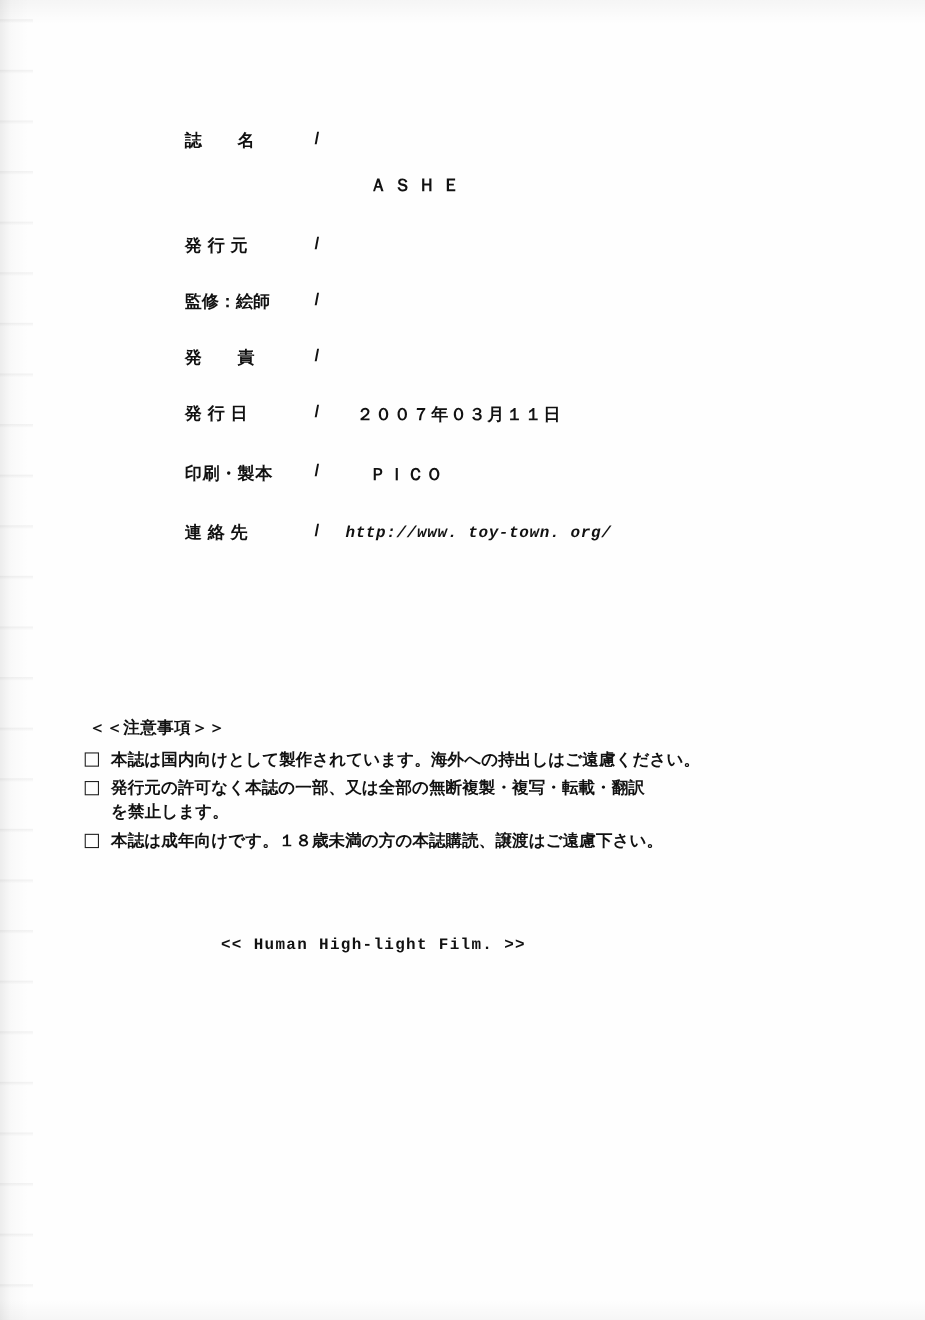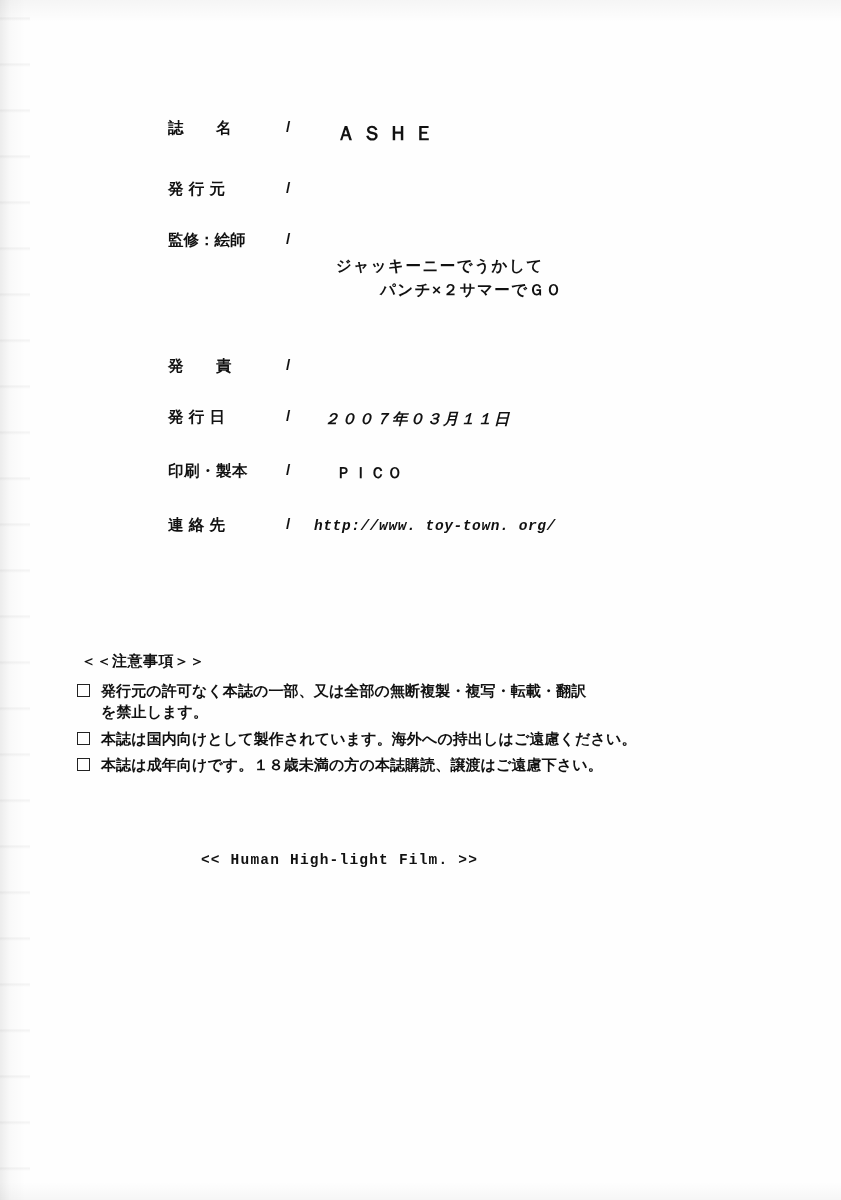--- a/index.html
+++ b/index.html
@@ -77,37 +77,37 @@
     flex: 0 0 28px;
     text-align: left;
   }
   .credit-value {
     flex: 1 1 auto;
     letter-spacing: 1.5px;
     white-space: pre-line;
     line-height: 1.55;
   }
   .credit-value.title {
-    font-size: 20px;
+    font-size: 16px;
     letter-spacing: 6px;
     padding-left: 22px;
+    margin-top: 40px;
   }
   .credit-value.indent {
     padding-left: 22px;
   }
   .credit-value.mono {
     font-family: "Liberation Mono", monospace;
     font-size: 14.5px;
     letter-spacing: 0.6px;
     font-weight: bold;
     font-style: italic;
   }
   .credit-value.small-ind {
     padding-left: 10px;
-    font-style: italic;
   }
   .credit-value .sub-line {
     display: block;
     padding-left: 44px;
   }
 
   
   .notice {
     position: absolute;
     left: 77px;
@@ -176,24 +176,20 @@
     </div>
 
     <div class="credit-row">
       <span class="credit-label">発 行 元</span>
       <span class="credit-slash">/</span>
     </div>
 
     <div class="credit-row">
       <span class="credit-label wide">監修：絵師</span>
       <span class="credit-slash">/</span>
-      <span class="credit-value indent">
-        <span>ジャッキーニーでうかして</span>
-        <span class="sub-line">パンチ×２サマーでＧＯ</span>
-      </span>
     </div>
 
     <div class="credit-row">
       <span class="credit-label">発　　責</span>
       <span class="credit-slash">/</span>
     </div>
 
     <div class="credit-row">
       <span class="credit-label">発 行 日</span>
       <span class="credit-slash">/</span>
@@ -209,34 +205,34 @@
     <div class="credit-row">
       <span class="credit-label">連 絡 先</span>
       <span class="credit-slash">/</span>
       <span class="credit-value mono">http://www. toy-town. org/</span>
     </div>
 
   </div>
 
   <div class="notice">
     <div class="notice-title">＜＜注意事項＞＞</div>
+
+    <div class="notice-item">
+      <span class="checkbox"></span>
+      <span class="notice-text">本誌は国内向けとして製作されています。海外への持出しはご遠慮ください。</span>
+    </div>
 
     <div class="notice-item">
       <span class="checkbox"></span>
       <span class="notice-text">発行元の許可なく本誌の一部、又は全部の無断複製・複写・転載・翻訳
 を禁止します。</span>
     </div>
 
     <div class="notice-item">
       <span class="checkbox"></span>
-      <span class="notice-text">本誌は国内向けとして製作されています。海外への持出しはご遠慮ください。</span>
-    </div>
-
-    <div class="notice-item">
-      <span class="checkbox"></span>
       <span class="notice-text">本誌は成年向けです。１８歳未満の方の本誌購読、譲渡はご遠慮下さい。</span>
     </div>
 
 
   </div>
 
   <div class="footer">&lt;&lt; Human High-light Film. &gt;&gt;</div>
 
 </div>
 

